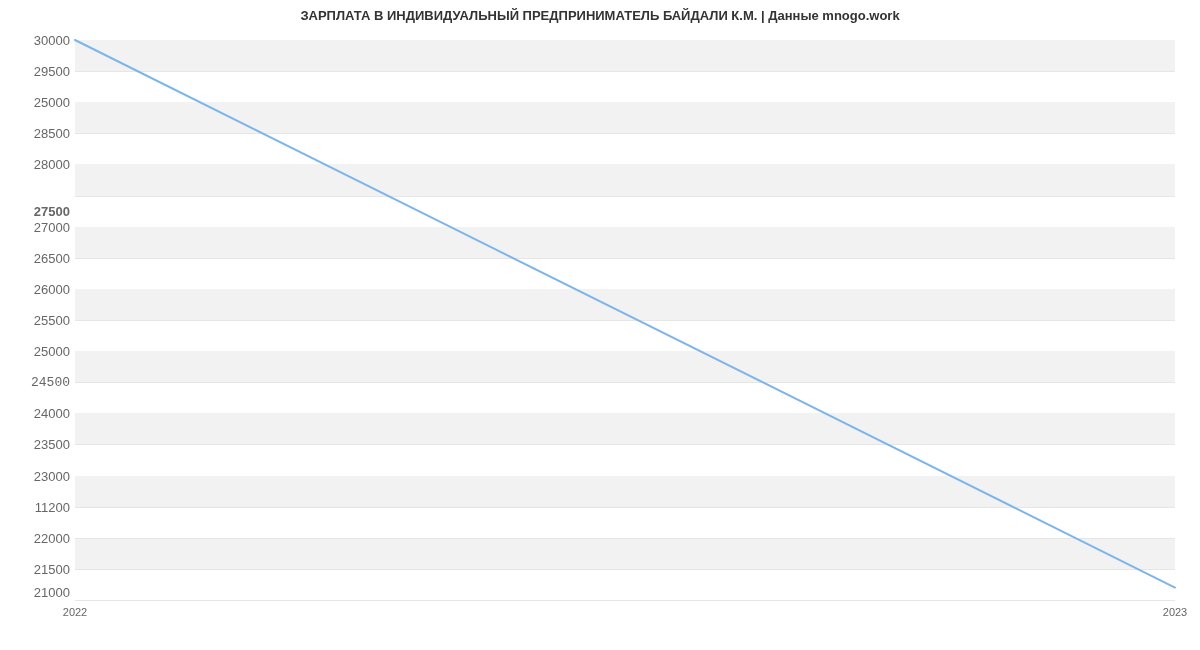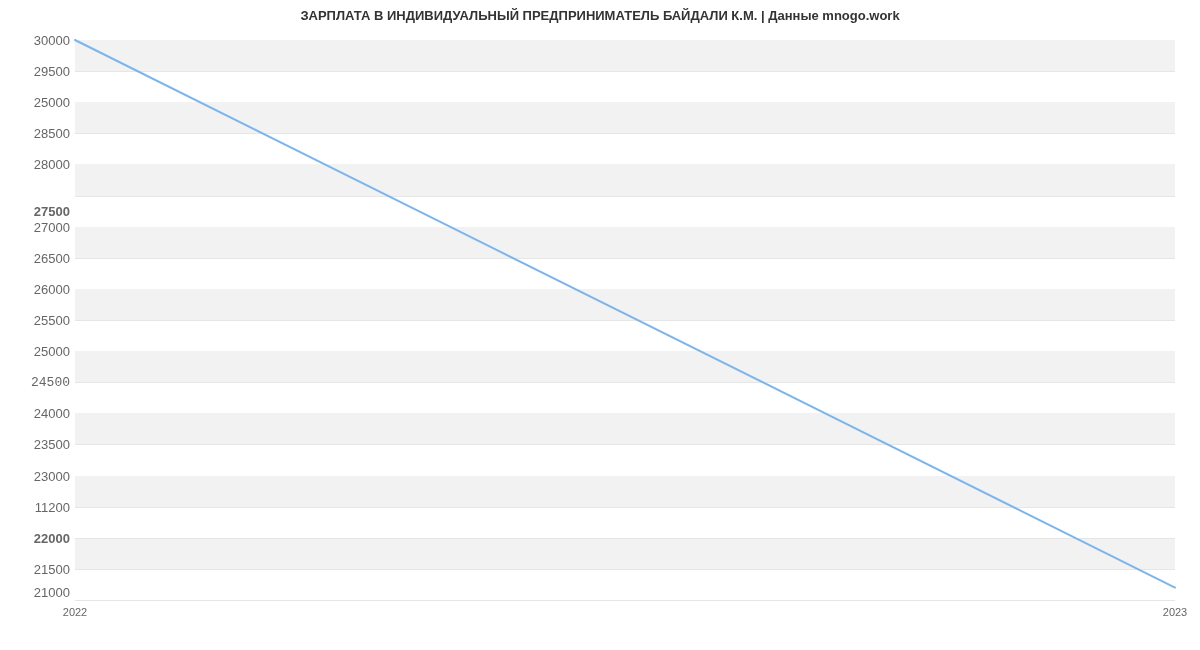--- a/index.html
+++ b/index.html
@@ -112,21 +112,21 @@
       <div class="band" style="top: 186.667px; height: 31.1111px;"></div>
       <div class="band" style="top: 124.444px; height: 31.1111px;"></div>
       <div class="band" style="top: 62.2222px; height: 31.1111px;"></div>
       <div class="band" style="top: 0px; height: 31.1111px;"></div>
     <svg class="line-layer" id="line-layer" viewBox="0 0 1100 560" preserveAspectRatio="none">
         <path d="M0 0 L1100 547.5555555555555" class="series-line" stroke="#7cb5ec"></path>
       </svg>
   </div>
 <div class="y-tick" style="top: 592px;">21000</div>
     <div class="y-tick" style="top: 568.889px;">21500</div>
-    <div class="y-tick" style="top: 537.778px; font-weight: bold;">22000</div>
+    <div class="y-tick" style="top: 537.778px;">22000</div>
     <div class="y-tick" style="top: 506.667px;">11200</div>
     <div class="y-tick" style="top: 475.556px;">23000</div>
     <div class="y-tick" style="top: 444.444px;">23500</div>
     <div class="y-tick" style="top: 413.333px;">24000</div>
     <div class="y-tick" style="top: 382.222px; font-family: Liberation Mono, monospace;">24500</div>
     <div class="y-tick" style="top: 351.111px;">25000</div>
     <div class="y-tick" style="top: 320px;">25500</div>
     <div class="y-tick" style="top: 288.889px;">26000</div>
     <div class="y-tick" style="top: 257.778px;">26500</div>
     <div class="y-tick" style="top: 226.667px;">27000</div>

